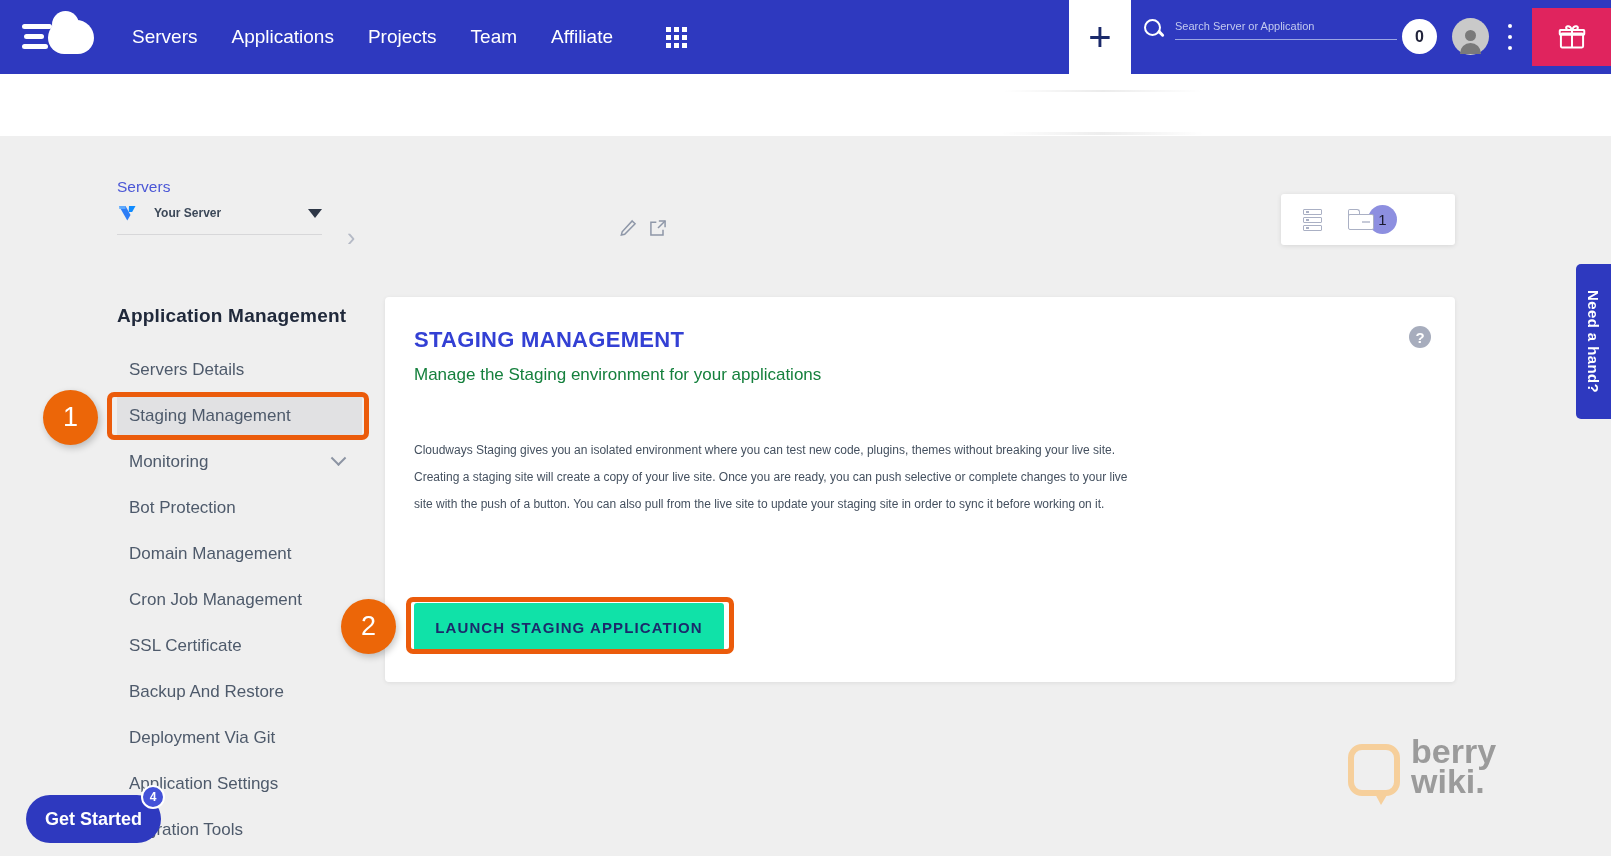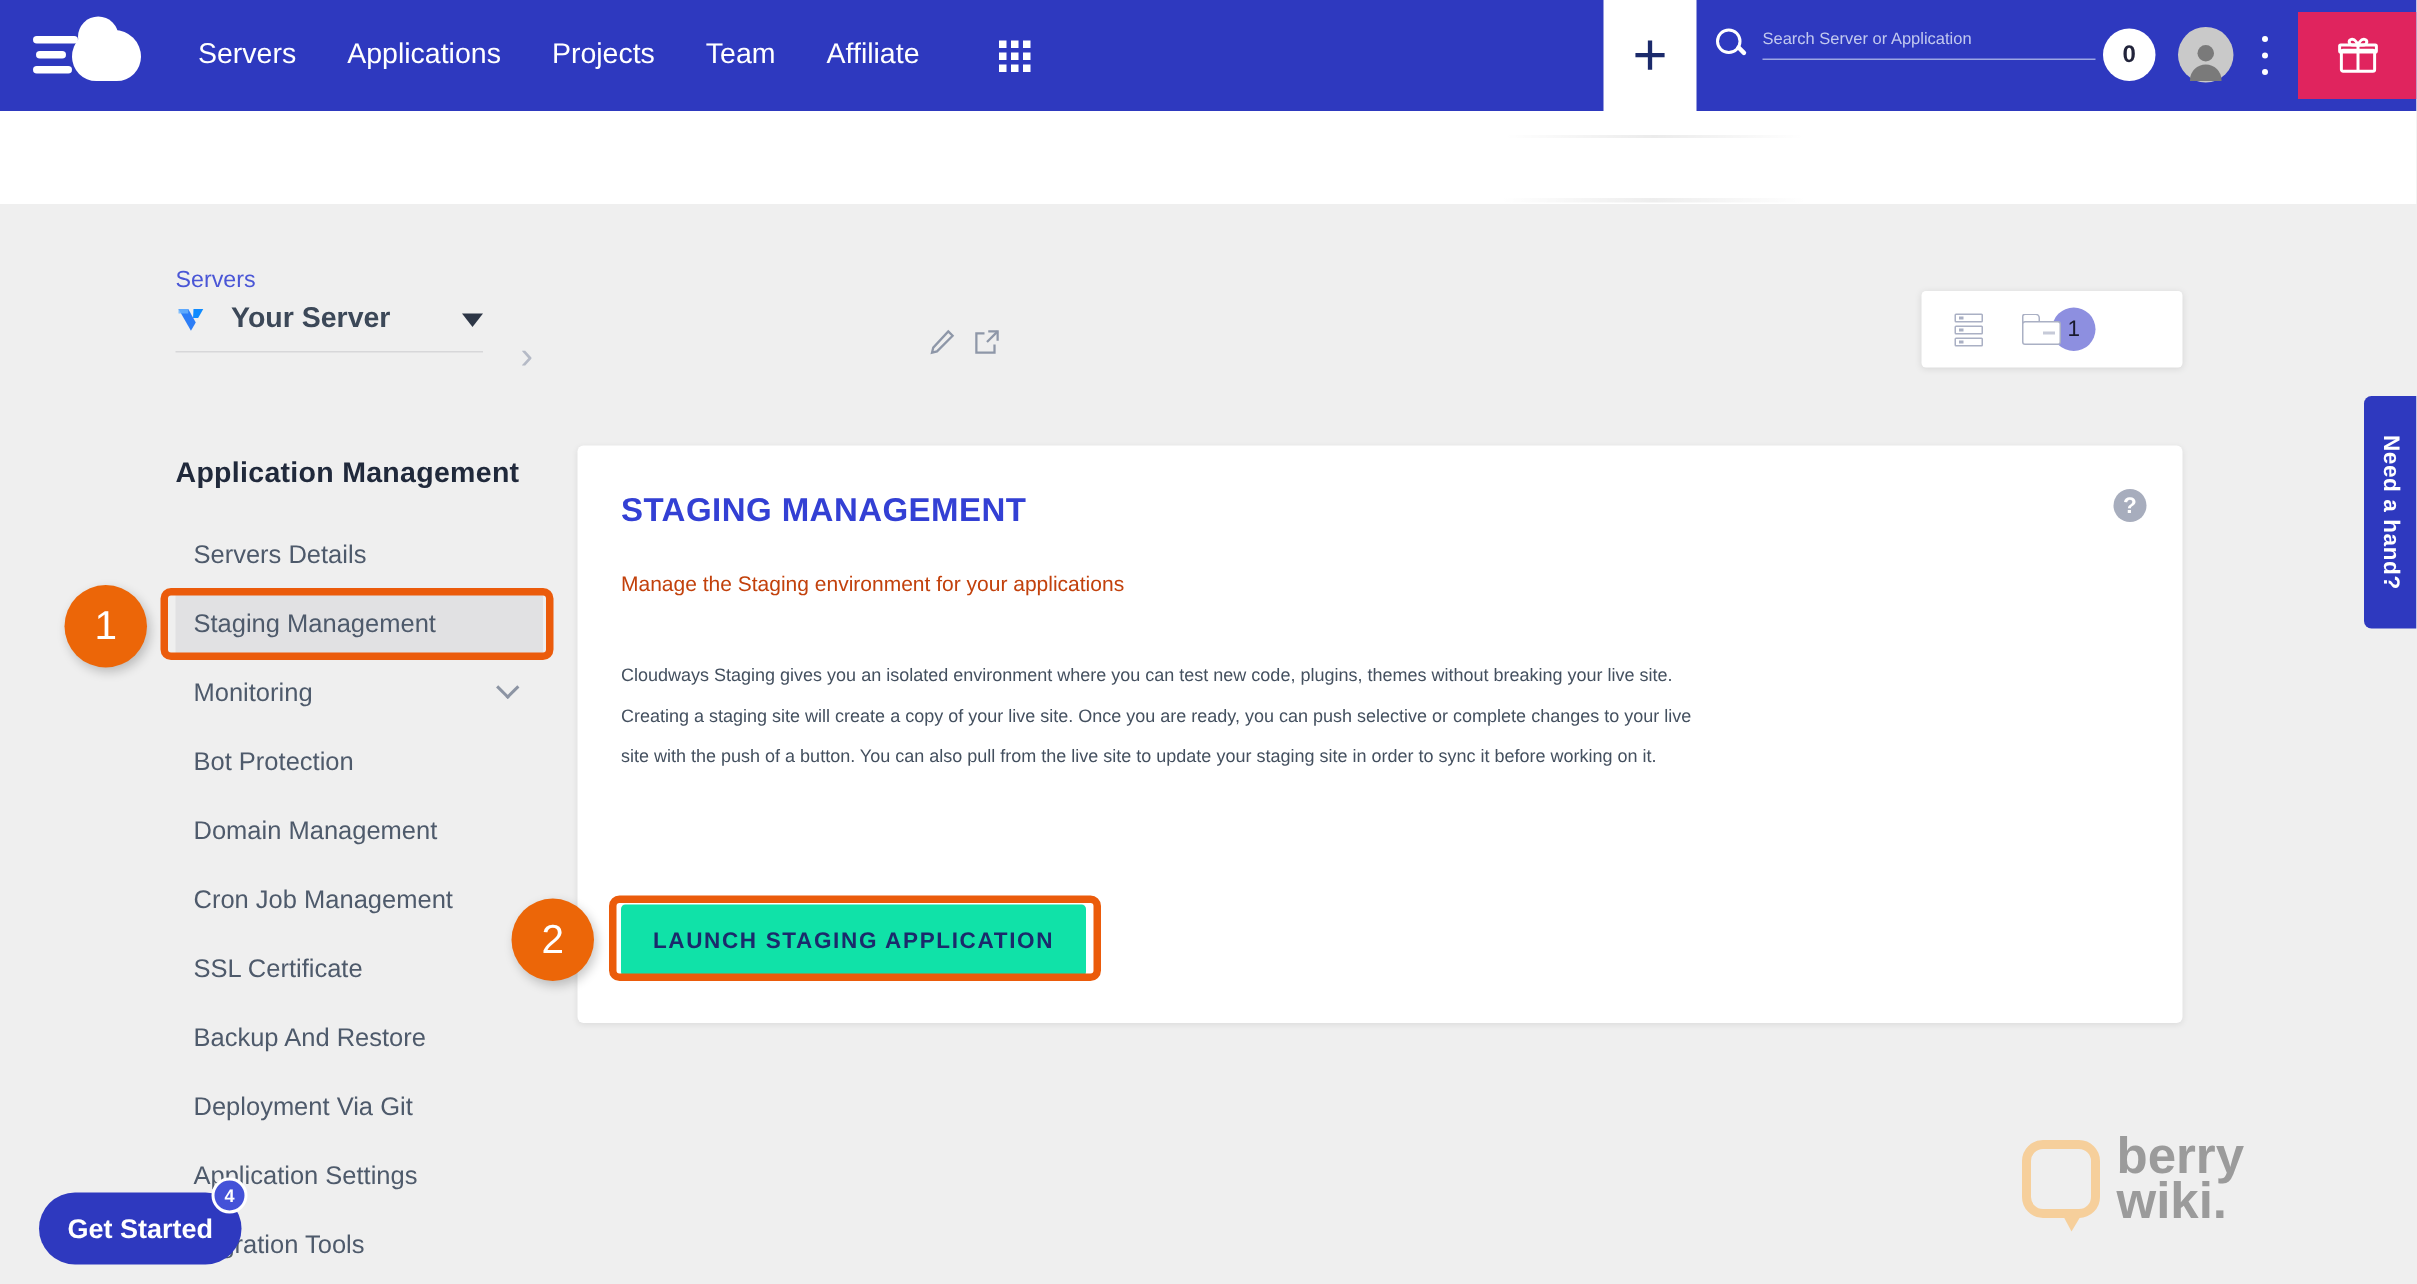--- a/index.html
+++ b/index.html
@@ -109,21 +109,21 @@
   }
 
   
   .selector-row { position: absolute; top: 178px; left: 0; width: 100%; height: 80px; }
   .sel { position: absolute; }
   .sel-label { font-size: 15.5px; color: #4a56d6; margin-bottom: 5px; }
   .sel-body {
     display: flex; align-items: center; border-bottom: 1px solid #d7d7d9;
     padding-bottom: 9px; cursor: pointer;
   }
-  .sel-name { font-size: 19px; color: #3c4858; font-weight: 700; margin-left: 12px; }
+  .sel-name { font-size: 12px; color: #3c4858; font-weight: 700; margin-left: 12px; }
   .caret {
     width: 0; height: 0; border-left: 7px solid transparent; border-right: 7px solid transparent;
     border-top: 9px solid #2d3646; margin-left: auto;
   }
   .sel-servers { left: 117px; width: 205px; }
   .sel-apps { left: 385px; width: 205px; }
   .chev-sep {
     position: absolute; left: 347px; top: 45px; font-size: 25px; color: #b5bac6; font-weight: 300;
   }
   .vultr-ico { width: 25px; height: 24px; position: relative; }
@@ -184,21 +184,21 @@
   }
   .card-help {
     position: absolute; right: 24px; top: 29px; width: 22px; height: 22px; border-radius: 50%;
     background: #a7adbd; color: #fff; font-size: 15px; font-weight: 700;
     display: flex; align-items: center; justify-content: center; cursor: pointer;
   }
   .card-title {
     position: absolute; left: 29px; top: 30px; font-size: 22px; font-weight: 700;
     color: #3340d4; letter-spacing: .3px;
   }
-  .card-sub { position: absolute; left: 29px; top: 68px; font-size: 14px; color: #c2410c; margin-top: 16px; }
+  .card-sub { position: absolute; left: 29px; top: 68px; font-size: 17px; color: #15803d; }
   .card-body {
     position: absolute; left: 29px; top: 140px; width: 715px; font-size: 12px;
     color: #44505f; line-height: 27.2px;
   }
   .launch-btn {
     position: absolute; left: 29px; top: 306px; width: 310px; height: 48px;
     background: #10e2a8; border: none; border-radius: 3px; cursor: pointer;
     color: #1b2a6b; font-size: 15px; font-weight: 700; letter-spacing: 1.1px;
     font-family: "Liberation Sans", sans-serif;
   }
@@ -233,21 +233,21 @@
     font-size: 18px; font-weight: 700; z-index: 30;
   }
   .gs-badge {
     position: absolute; right: -4px; top: -10px; width: 24px; height: 24px; border-radius: 50%;
     background: #4452d8; border: 2px solid #fff; color: #fff; font-size: 12px; font-weight: 700;
     display: flex; align-items: center; justify-content: center;
   }
 
   
   .watermark {
-    position: absolute; left: 1348px; top: 736px; display: flex; align-items: center; gap: 11px; margin-top: 20px;
+    position: absolute; left: 1348px; top: 736px; display: flex; align-items: flex-end; gap: 11px;
   }
   .wm-mark {
     width: 52px; height: 52px; border: 6px solid #f6cf9b; border-radius: 14px; position: relative;
   }
   .wm-mark:after {
     content: ""; position: absolute; right: 4px; bottom: -15px; width: 0; height: 0;
     border-left: 8px solid transparent; border-right: 9px solid transparent; border-top: 15px solid #f6cf9b;
   }
   .wm-text { line-height: 30px; font-size: 34px; font-weight: 700; color: #9b9b9b; }
 </style>

